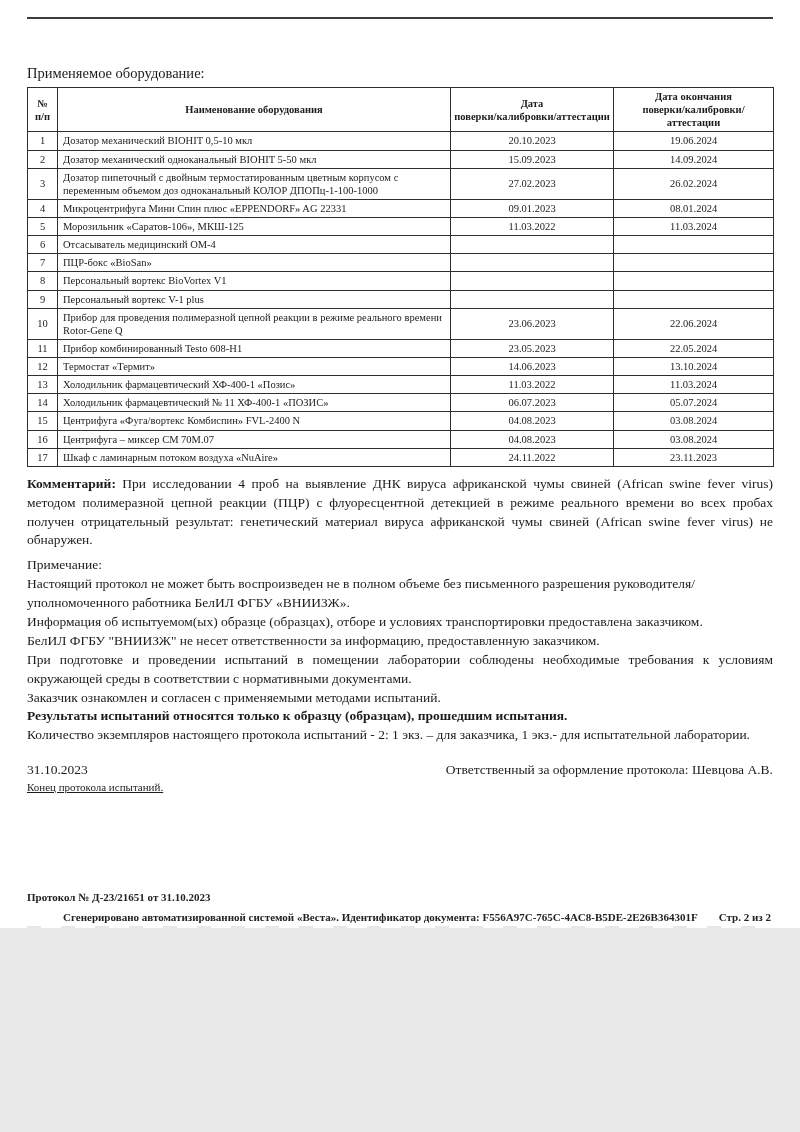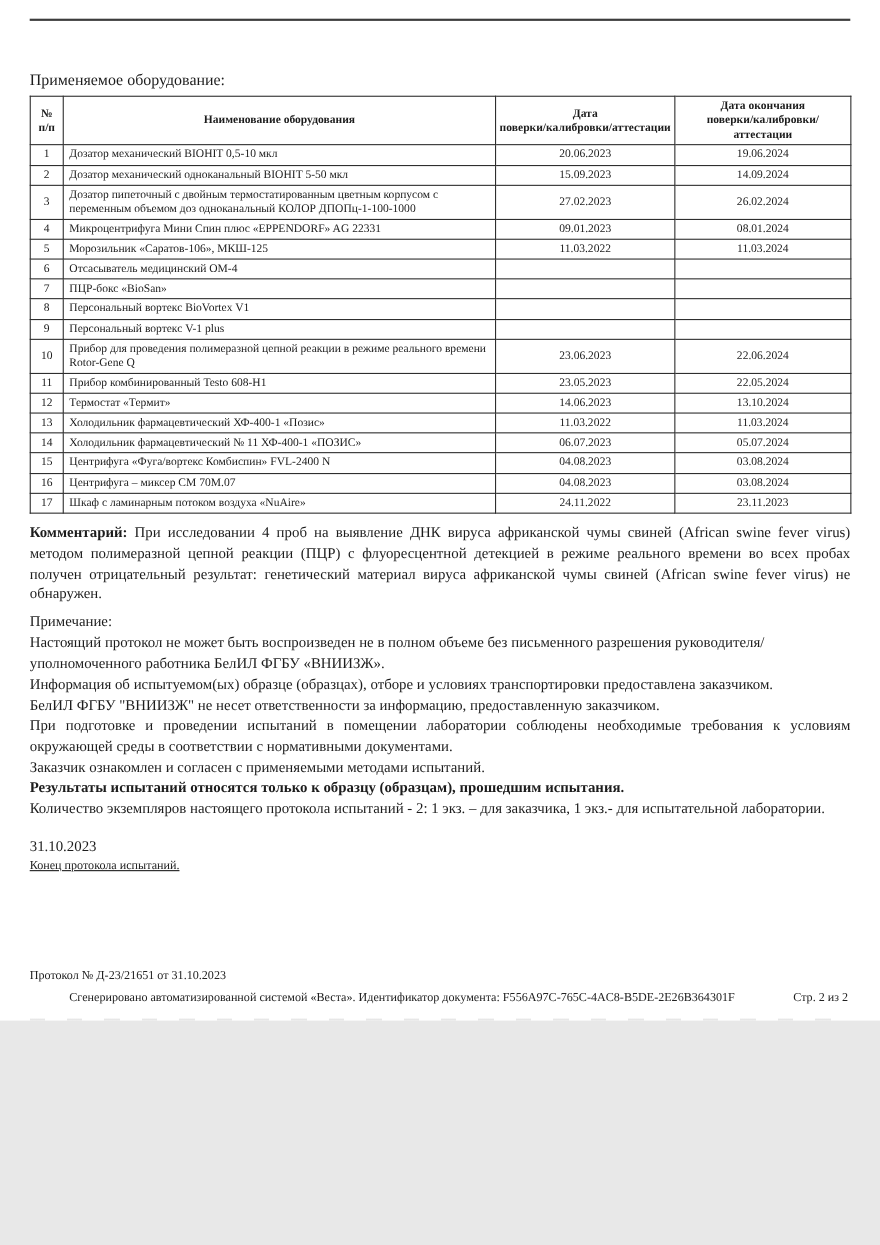--- a/index.html
+++ b/index.html
@@ -59,24 +59,25 @@
   .signoff-row {
     margin-top: 16px;
     display: flex;
     justify-content: space-between;
     font-size: 13.5px;
     line-height: 1.4;
   }
   .end-line { font-size: 11px; line-height: 1.4; text-decoration: underline; }
   .footer {
     position: absolute;
-    left: 27px; right: 27px; bottom: 10px;
+    left: 27px; right: 27px; bottom: 0;
     font-size: 11px;
     line-height: 1.8;
     color: #222;
+    font-weight: bold;
   }
   .footer-row2 { display: flex; justify-content: space-between; margin-left: 36px; }
   .footer-page { margin-right: 2px; }
   .bottom-remnant {
     position: absolute;
     left: 27px; right: 27px; bottom: 0;
     height: 2px;
     background: repeating-linear-gradient(90deg, #bbb 0 14px, transparent 14px 34px);
     opacity: 0.35;
   }
@@ -105,21 +106,21 @@
           <th>Дата
 поверки/калибровки/аттестации</th>
           <th>Дата окончания
 поверки/калибровки/аттестации</th>
         </tr>
       </thead>
       <tbody id="equip-body">
           <tr>
             <td class="num">1</td>
             <td>Дозатор механический BIOHIT 0,5-10 мкл</td>
-            <td class="date">20.06.2023</td>
+            <td class="date">20.10.2023</td>
             <td class="date">19.06.2024</td>
           </tr>
           <tr>
             <td class="num">2</td>
             <td>Дозатор механический одноканальный BIOHIT 5-50 мкл</td>
             <td class="date">15.09.2023</td>
             <td class="date">14.09.2024</td>
           </tr>
           <tr>
             <td class="num">3</td>
@@ -222,20 +223,21 @@
         <div class="note">Информация об испытуемом(ых) образце (образцах), отборе и условиях транспортировки предоставлена заказчиком.</div>
         <div class="note">БелИЛ ФГБУ "ВНИИЗЖ" не несет ответственности за информацию, предоставленную заказчиком.</div>
         <div class="note justify">При подготовке и проведении испытаний в помещении лаборатории соблюдены необходимые требования к условиям окружающей среды в соответствии с нормативными документами.</div>
         <div class="note">Заказчик ознакомлен и согласен с применяемыми методами испытаний.</div>
         <div class="note bold">Результаты испытаний относятся только к образцу (образцам), прошедшим испытания.</div>
         <div class="note justify">Количество экземпляров настоящего протокола испытаний - 2: 1 экз. – для заказчика, 1 экз.- для испытательной лаборатории.</div>
       </div>
 
     <div class="signoff-row">
       <span>31.10.2023</span>
+      <span>Ответственный за оформление протокола: Шевцова А.В.</span>
     </div>
     <div class="end-line">Конец протокола испытаний.</div>
   </div>
 
   <div class="footer">
     <div>Протокол № Д-23/21651 от 31.10.2023</div>
     <div class="footer-row2">
       <span>Сгенерировано автоматизированной системой «Веста». Идентификатор документа: F556A97C-765C-4AC8-B5DE-2E26B364301F</span>
       <span class="footer-page">Стр. 2 из 2</span>
     </div>

